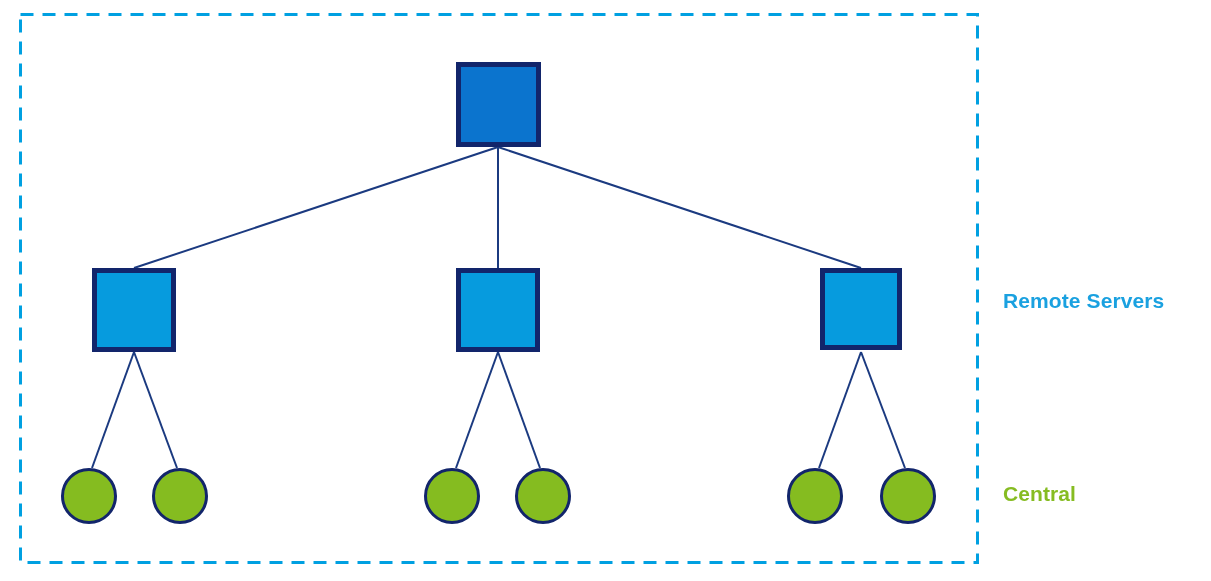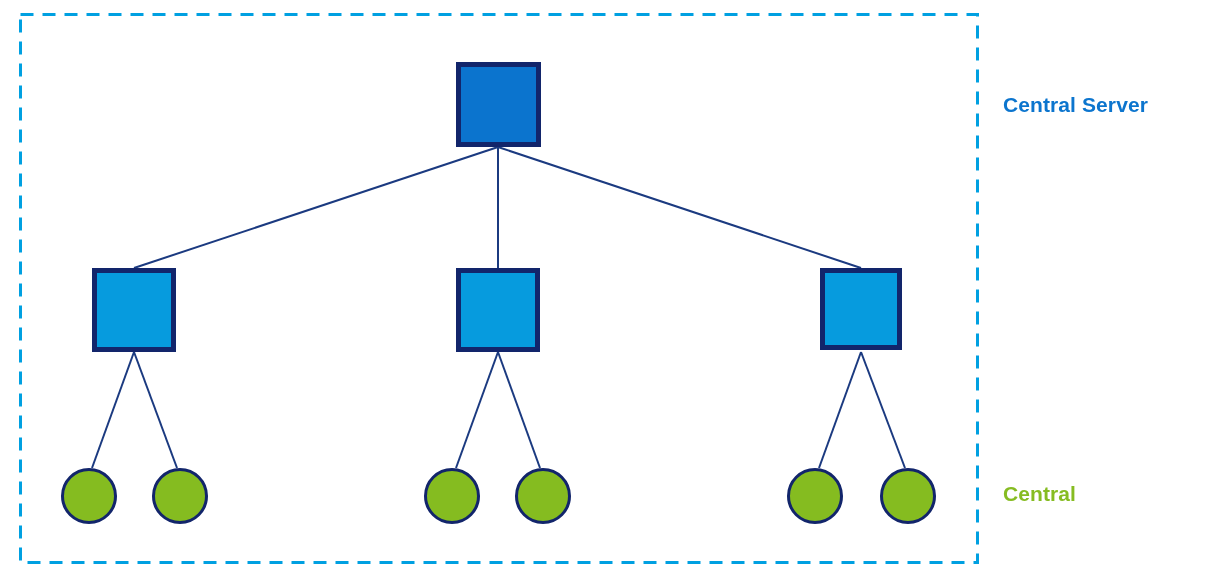--- a/index.html
+++ b/index.html
@@ -93,18 +93,18 @@
     <rect x="822.5" y="270.5" width="77" height="77" fill="#069BDE" stroke="#12256B" stroke-width="5"></rect>
 
     <circle cx="89" cy="496" r="26.5" fill="#85BC20" stroke="#12256B" stroke-width="3"></circle>
     <circle cx="180" cy="496" r="26.5" fill="#85BC20" stroke="#12256B" stroke-width="3"></circle>
     <circle cx="452" cy="496" r="26.5" fill="#85BC20" stroke="#12256B" stroke-width="3"></circle>
     <circle cx="543" cy="496" r="26.5" fill="#85BC20" stroke="#12256B" stroke-width="3"></circle>
     <circle cx="815" cy="496" r="26.5" fill="#85BC20" stroke="#12256B" stroke-width="3"></circle>
     <circle cx="908" cy="496" r="26.5" fill="#85BC20" stroke="#12256B" stroke-width="3"></circle>
   </svg>
 
-  <div class="tier-label" id="label-central-server">Central Server</div>
 
+  <div class="tier-label" id="label-remote-servers">Remote Servers</div>
 
   <div class="tier-label" id="label-pollers">Central</div>
 
 </div>
 
 </body></html>

